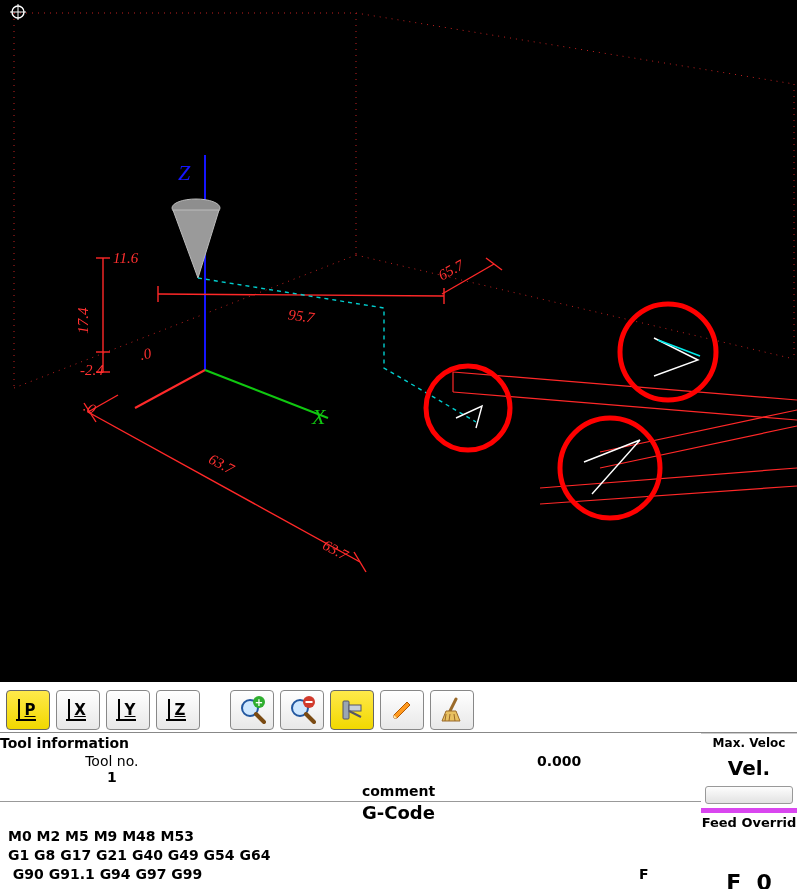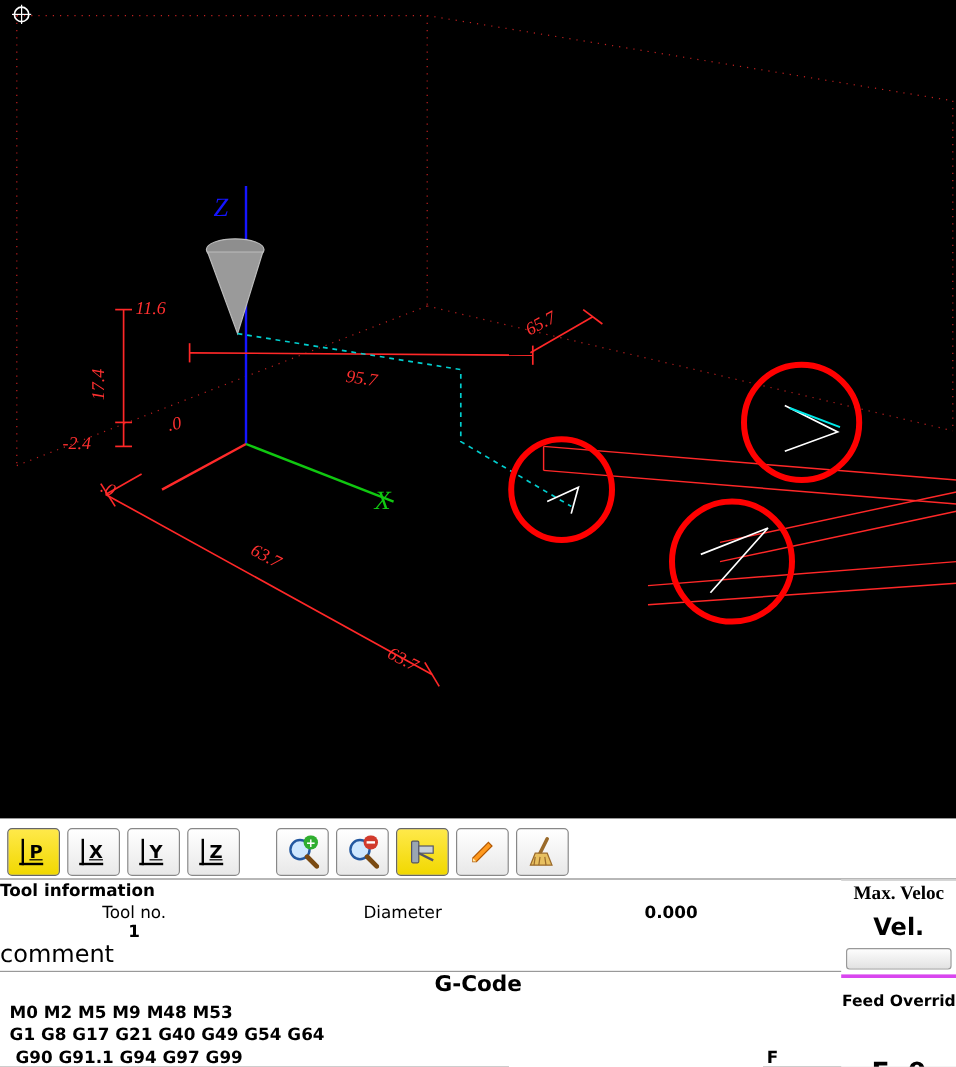--- a/index.html
+++ b/index.html
@@ -98,28 +98,28 @@
 
   .right-status {
     position: absolute;
     right: 0;
     top: 737px;
     width: 96px;
     text-align: center;
     font-weight: bold;
     background: #fff;
   }
-  .right-status .hdr { font-size:16px; border-top:1px solid #ccc; padding-top:2px;font-family:Liberation Serif, serif; }
+  .right-status .hdr { font-size:12px; border-top:1px solid #ccc; padding-top:2px; }
   .right-status .big { font-size:20px; padding: 6px 0; }
   .right-status .bar {
     height: 18px; width: 88px; margin: 0 auto 4px auto;
     border:1px solid #999; border-radius:3px;
     background: linear-gradient(#fdfdfd,#e2e2e2);
   }
-  .right-status .ovr { font-size:13px; padding-top:12px; border-top:3px solid #d946ef; }
+  .right-status .ovr { font-size:13px; padding-top:2px; border-top:5px solid #d946ef; }
   .right-status .big2 { font-size:22px; padding-top:4px;margin-top:36px; }
 
   .gcode-section {
     border-top: 1px solid #999;
     margin-top: 2px;
     padding: 2px 0 0 0;
   }
   .gcode-title {
     text-align: center;
     font-weight: bold;
@@ -132,23 +132,23 @@
     font-size: 14px;
     font-weight: bold;
     line-height: 1.35;
   }
   .gcode-left { flex:1; white-space: pre; }
   .gcode-right { width: 150px; text-align: right; padding-right:110px; white-space: pre; font-weight: bold; }
   .gcode-right .row { display:flex; justify-content: space-between; width: 90px; }
   .gcode-right .row span:first-child { width: 20px; text-align:left; }
 
   .comment-row {
-    text-align: left;
-    font-weight: normal;
-    font-size: 20px;
+    text-align: center;
+    font-weight: bold;
+    font-size: 14px;
     margin-top:-2px;
   }
 
   .hr-thin { border: none; border-top: 1px solid #888; margin: 0; }
 
   .main-lower { position: relative; }
 </style>
 </head>
 <body>
 
@@ -241,21 +241,21 @@
       <line x1="18" y1="4" x2="18" y2="20" stroke="#fff"></line>
       <line x1="10" y1="12" x2="26" y2="12" stroke="#fff"></line>
     </g>
   </svg>
 
   <div class="axis-label" style="left:178px; top:160px; color:#1515ff;">Z</div>
   <div class="axis-label" style="left:312px; top:404px; color:#10c810;">X</div>
 
   <div class="dim-label" style="left:113px; top:250px;">11.6</div>
   <div class="dim-label" style="left:70px; top:312px; transform:rotate(-90deg);">17.4</div>
-  <div class="dim-label" style="left:52px; top:362px;">-2.4</div>
+  <div class="dim-label" style="left:80px; top:362px;">-2.4</div>
   <div class="dim-label" style="left:140px; top:346px; transform:rotate(-12deg);">.0</div>
   <div class="dim-label" style="left:438px; top:262px; transform:rotate(-28deg);">65.7</div>
   <div class="dim-label" style="left:288px; top:308px; transform:rotate(8deg);">95.7</div>
   <div class="dim-label" style="left:84px; top:400px; transform:rotate(28deg);">.0</div>
   <div class="dim-label" style="left:208px; top:456px; transform:rotate(28deg);">63.7</div>
   <div class="dim-label" style="left:322px; top:542px; transform:rotate(28deg);">63.7</div>
 </div>
 
 <div class="toolbar">
   <div class="tb-btn active">
@@ -333,21 +333,20 @@
 
 <div class="main-lower">
   <div class="strip-title">Tool information</div>
 
   <div class="tool-info">
     <div class="tool-col">
       <div class="lbl">Tool no.</div>
       <div class="val">1</div>
     </div>
     <div class="tool-col">
-      <div class="lbl">Diameter</div>
     </div>
     <div class="tool-col">
       <div class="val">0.000</div>
     </div>
     <div style="width:110px"></div>
   </div>
   <div class="comment-row">comment</div>
 
   <div class="gcode-section">
     <div class="gcode-title">G-Code</div>

